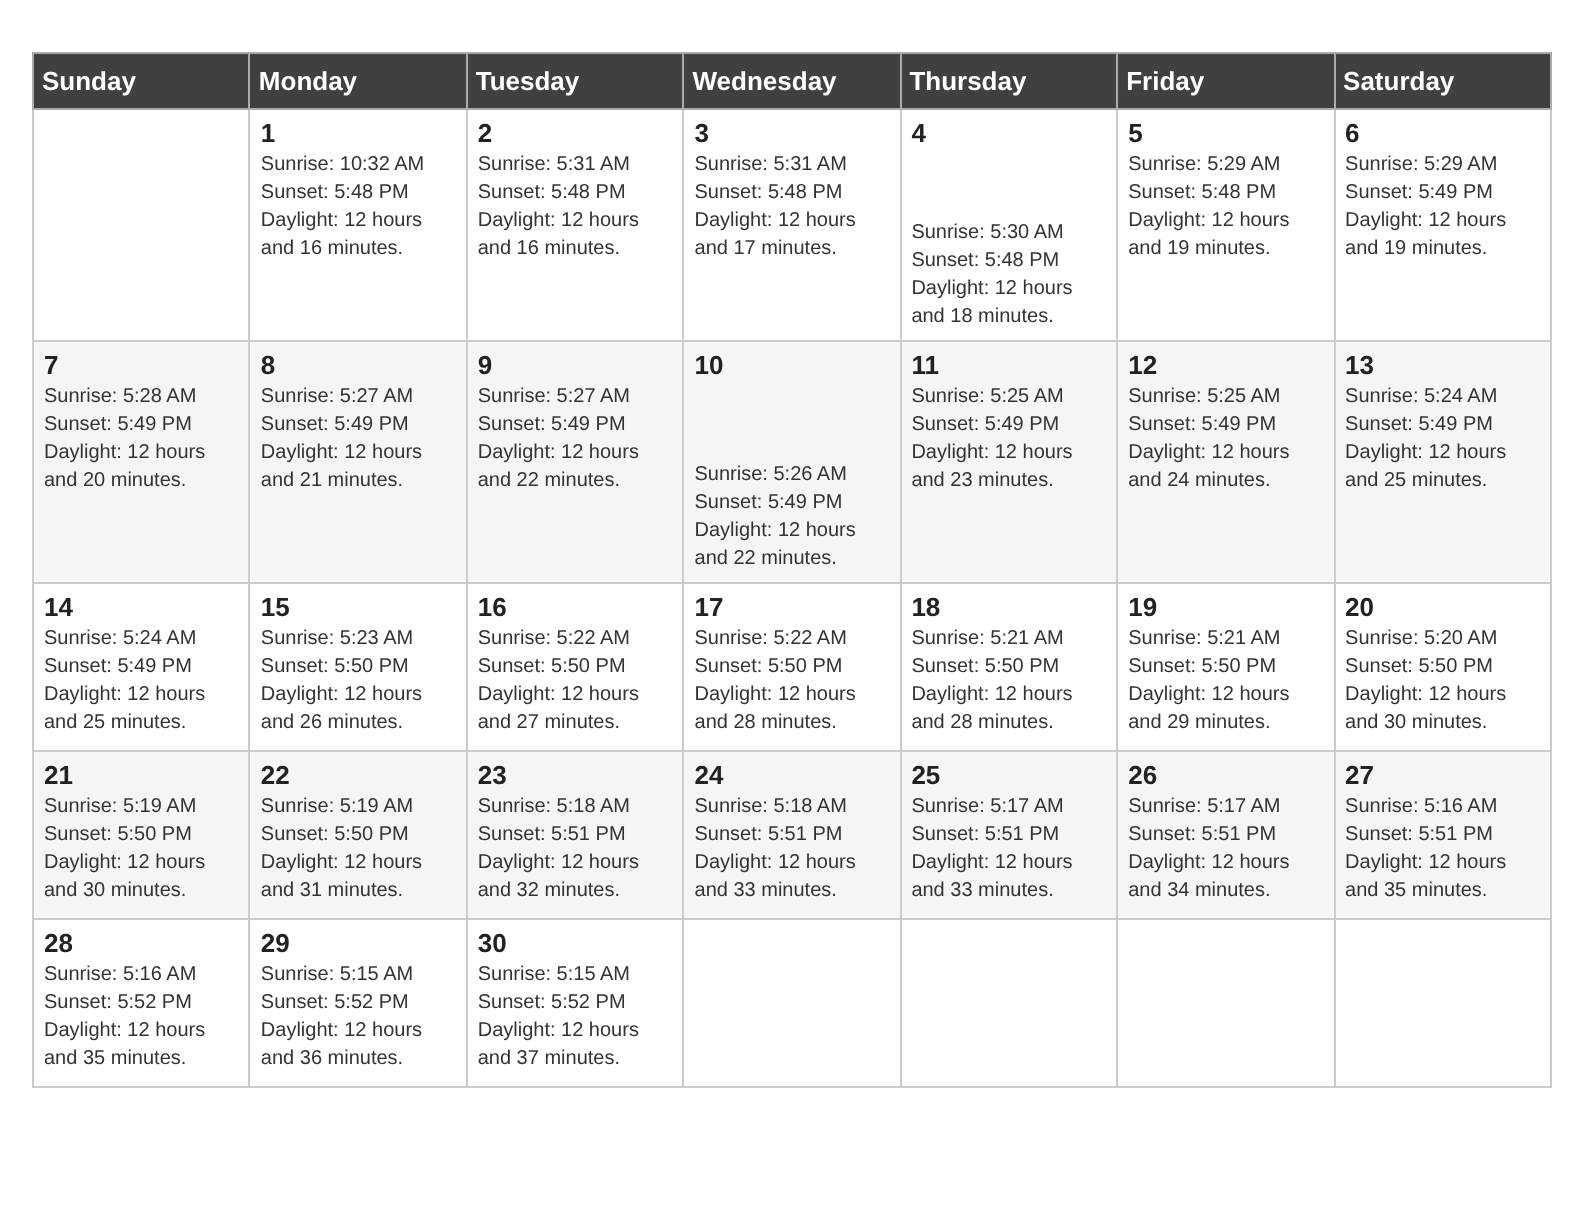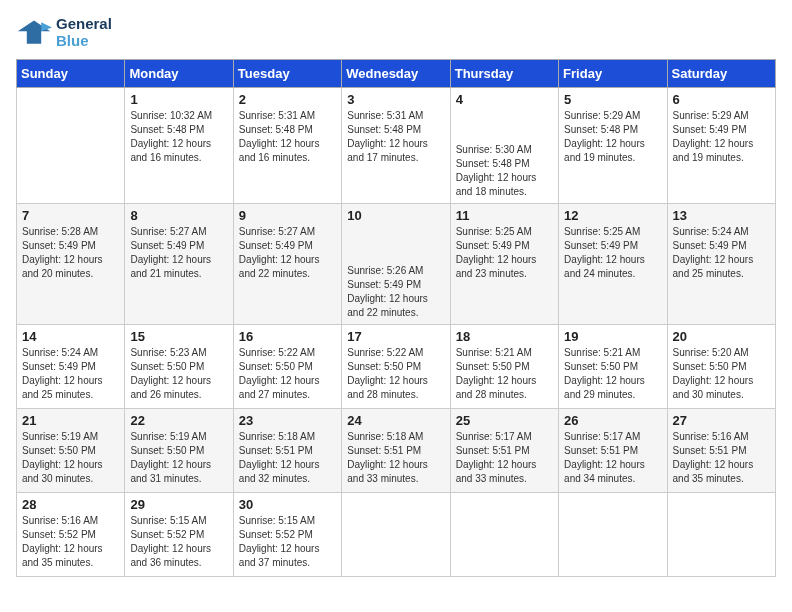--- a/index.html
+++ b/index.html
@@ -36,21 +36,21 @@
     .location {
       font-size: 16px;
       color: #333;
     }
     table {
       width: 100%;
       border-collapse: collapse;
       table-layout: fixed;
     }
     th {
-      background-color: #1d4ed8;
+      background-color: #404040;
       color: #fff;
       font-size: 13px;
       font-weight: bold;
       padding: 6px 4px;
       text-align: left;
       border: 1px solid #aaa;
     }
     td {
       vertical-align: top;
       border: 1px solid #ccc;
@@ -74,30 +74,20 @@
       color: #333;
     }
     tr:nth-child(even) td { background: #f5f5f5; }
     tr:nth-child(odd) td { background: #fff; }
     tr:first-child th { }
   </style>
 </head>
 <body>
 
 <div class="header">
-  <div class="logo">
-    <svg class="logo-bird" viewBox="0 0 40 32">
-      <polygon points="20,2 38,14 28,14 28,28 12,28 12,14 2,14" fill="#2e6da4"></polygon>
-      <polygon points="28,4 40,10 28,14" fill="#4a9fd4"></polygon>
-    </svg>
-    <div>
-      <div style="font-size:15px;font-weight:bold;color:#1a3a5c;line-height:1.1;">General</div>
-      <div style="font-size:15px;font-weight:bold;color:#4a9fd4;line-height:1.1;">Blue</div>
-    </div>
-  </div>
 </div>
 
 <table>
   <thead>
     <tr id="header-row">
         <th>Sunday</th>
         <th>Monday</th>
         <th>Tuesday</th>
         <th>Wednesday</th>
         <th>Thursday</th>

